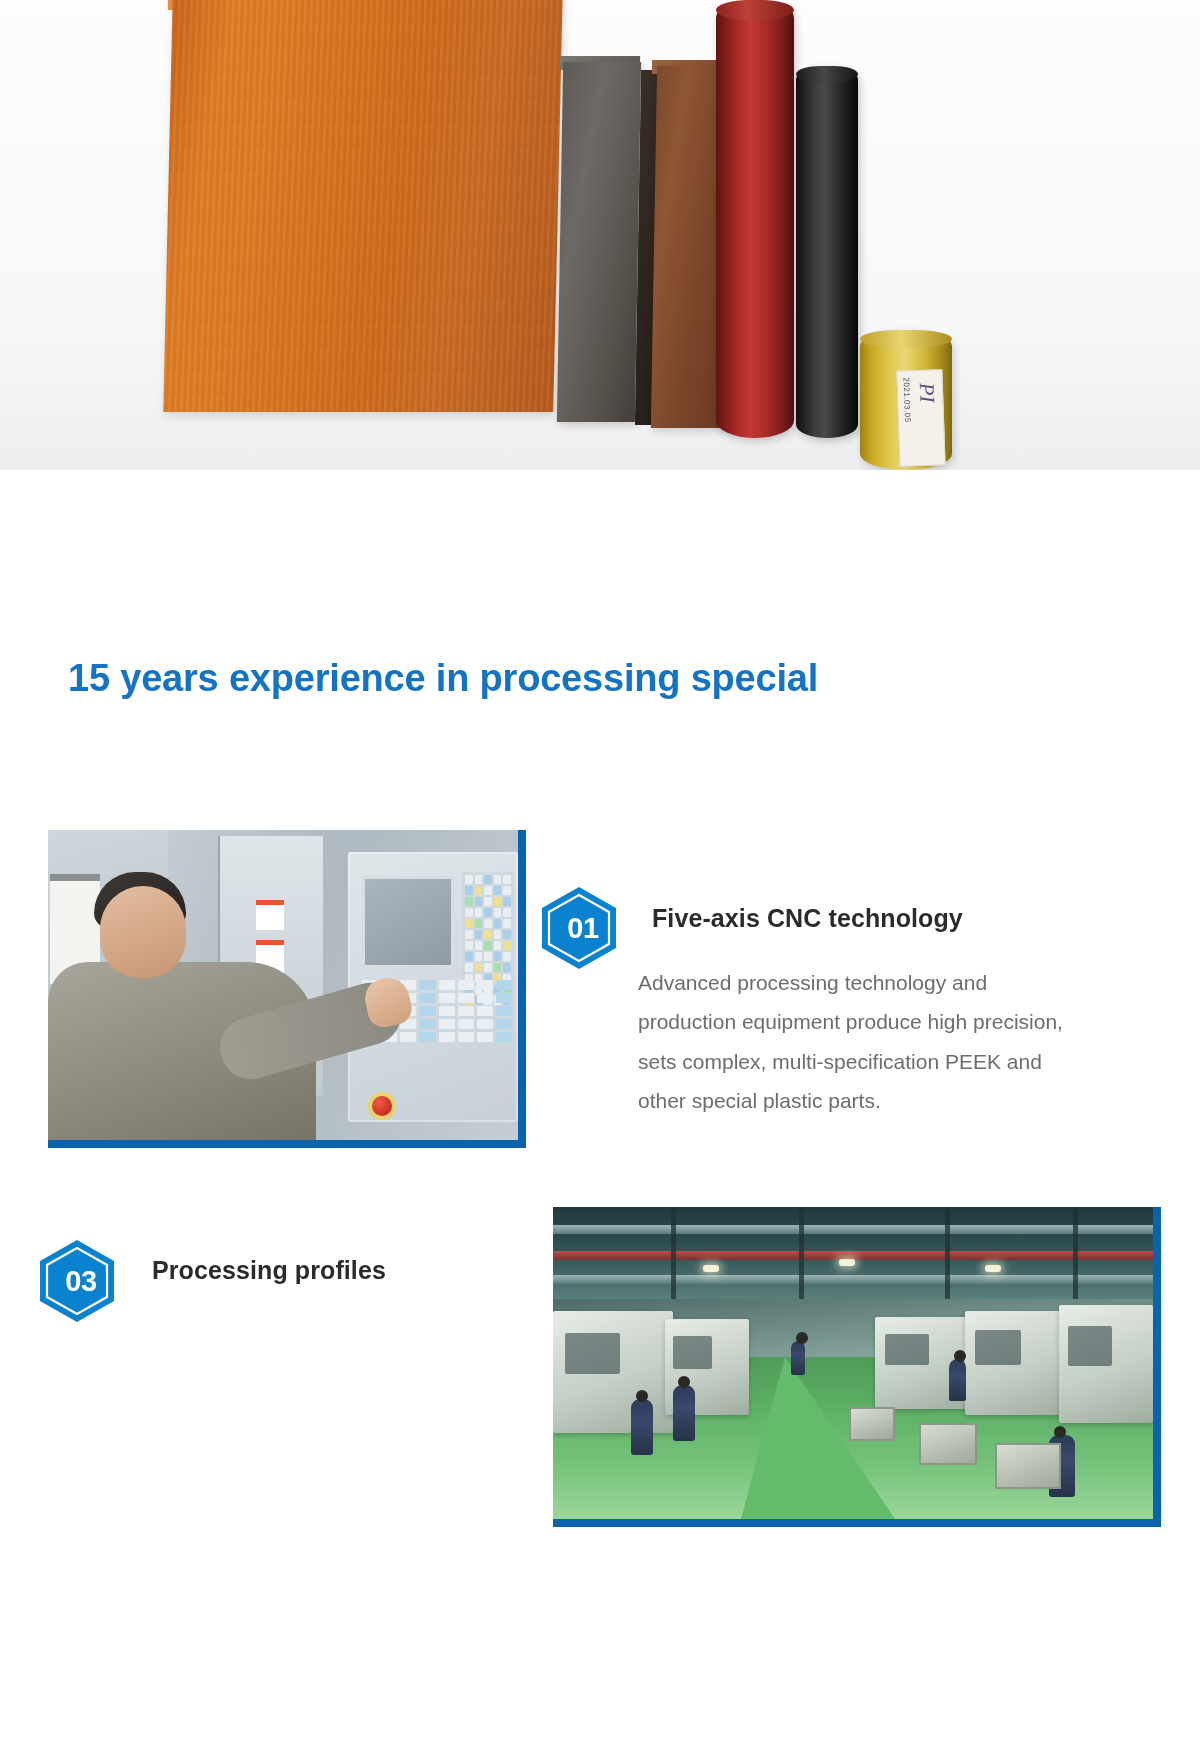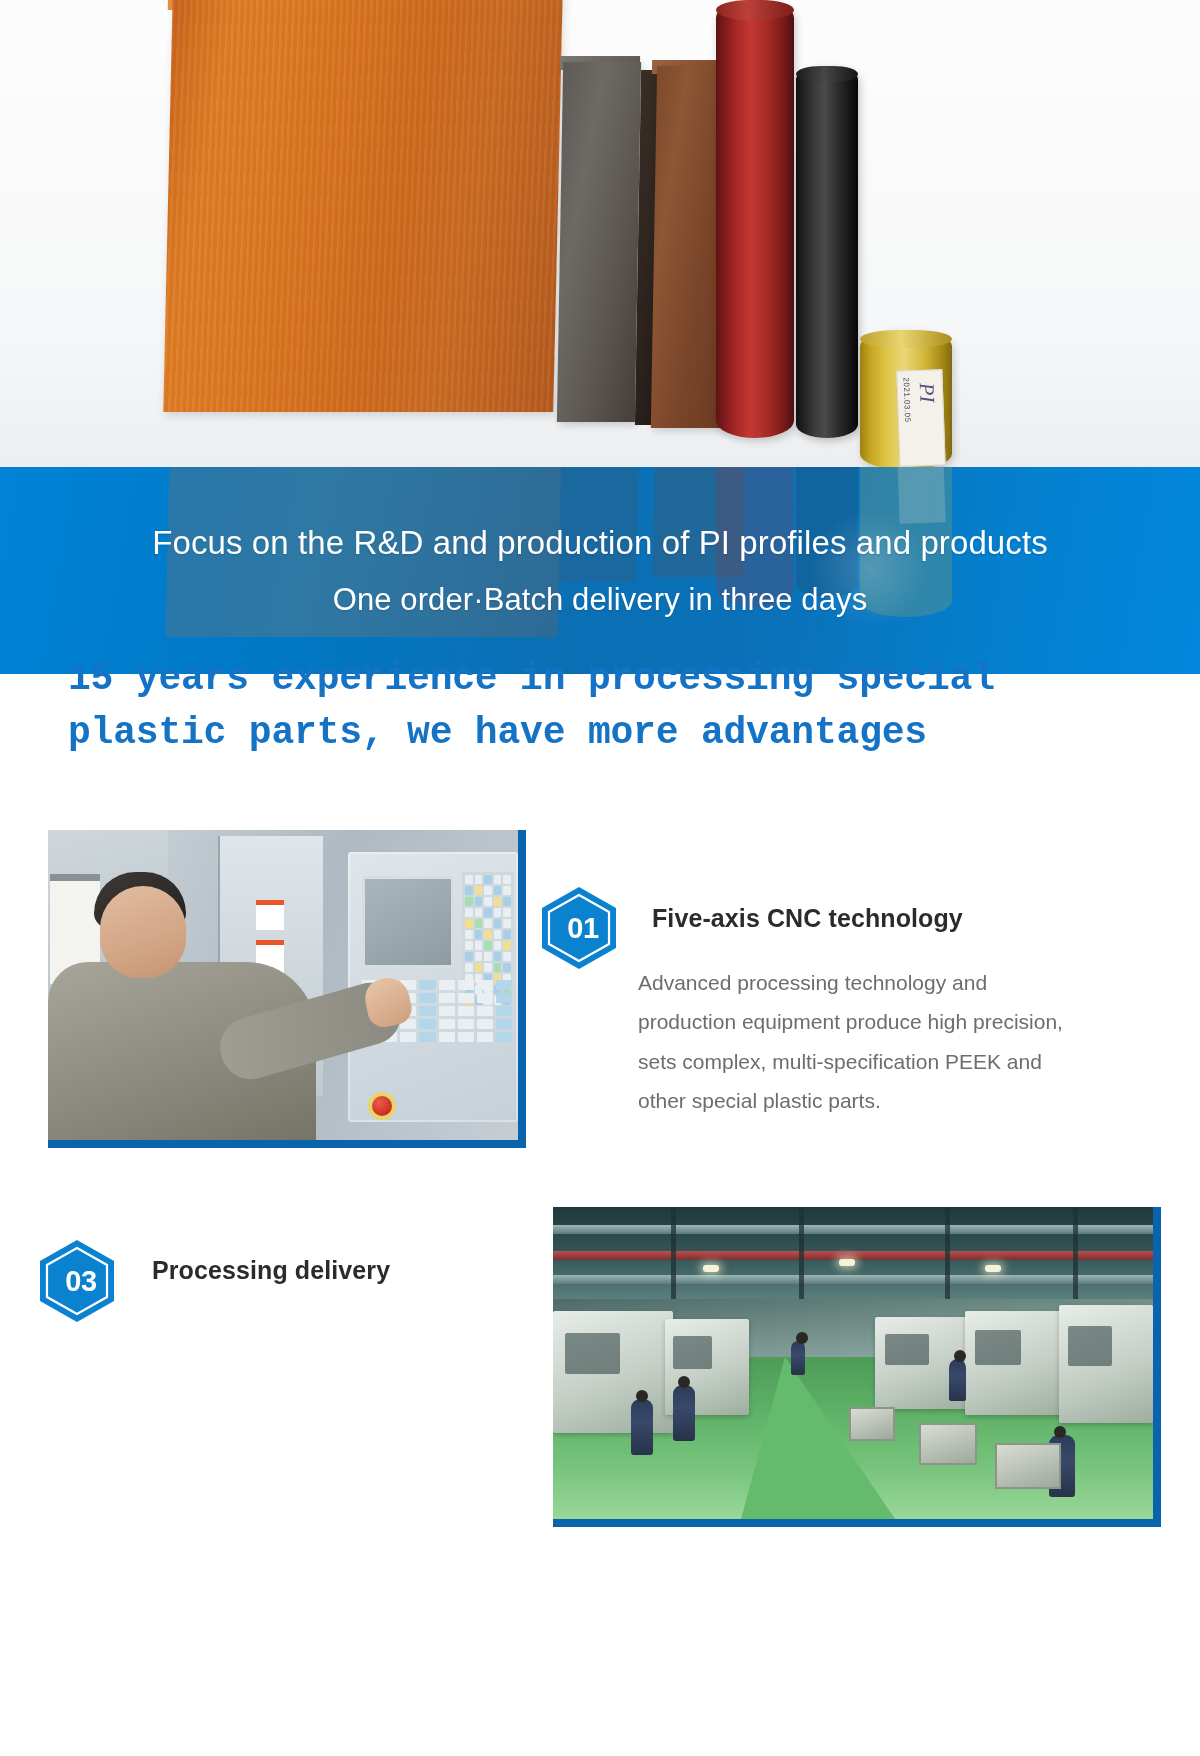--- a/index.html
+++ b/index.html
@@ -269,21 +269,21 @@
   .headline {
     position: absolute;
     left: 68px; top: 652px;
     width: 990px;
     color: #1573c6;
     font-size: 38px;
     font-weight: bold;
     line-height: 1.42;
     letter-spacing: -.2px;
   }
-  .headline-line { display: block; font-family: Liberation Mono, monospace; }
+  .headline-line { display: block; }
 
   
   .photo-frame {
     position: absolute;
     background: #0a63ad;
   }
   .photo-frame > .photo {
     position: absolute;
     left: 0; top: 0;
     overflow: hidden;
@@ -509,38 +509,23 @@
     <div class="sheet-brown"></div>
     <div class="rod-red"></div>
     <div class="rod-black"></div>
     <div class="rod-yellow"></div>
     <div class="rod-label">
       <span class="rod-label-text">2021.03.05</span>
       <span class="rod-label-scribble">PI</span>
     </div>
   </div>
 
-  <div class="banner">
-    <div class="banner-ghost bg-orange"></div>
-    <div class="banner-ghost bg-gray"></div>
-    <div class="banner-ghost bg-brown"></div>
-    <div class="banner-ghost bg-red"></div>
-    <div class="banner-ghost bg-black"></div>
-    <div class="banner-ghost bg-yellow"></div>
-    <div class="banner-ghost bg-label"></div>
-    <div class="banner-ghost bg-ellipse"></div>
-    <div class="banner-lines">
-      <div class="banner-line-1">Focus on the R&amp;D and production of PI profiles and products</div>
-      <div class="banner-line-2">One order·Batch delivery in three days</div>
-    </div>
-  </div>
 
   <h1 class="headline">
     <span class="headline-line">15 years experience in processing special</span>
-    <span class="headline-line">plastic parts, we have more advantages</span>
   </h1>
 
   <div class="photo-frame f1-frame">
     <div class="photo f1-photo">
       <div class="cnc-body"></div>
       <div class="cnc-door-open"></div>
       <div class="cnc-labels">
         <div class="lbl o" style="top:0;height:30px;"></div>
         <div class="lbl o" style="top:40px;height:34px;"></div>
         <div class="lbl g" style="top:84px;height:30px;"></div>
@@ -708,15 +693,15 @@
   <div class="hex-wrap f2-hex">
     <div class="hex">
       <svg width="78" height="86" viewBox="0 0 78 86">
         <polygon points="39,2 76,23 76,63 39,84 2,63 2,23" fill="#0b82d0"></polygon>
         <polygon points="39,10 69,27 69,59 39,76 9,59 9,27" fill="none" stroke="#ffffff" stroke-width="2.2"></polygon>
       </svg>
       <div class="hex-num">03</div>
     </div>
   </div>
 
-  <div class="feat-title f2-title">Processing delivery</div>
+  <div class="feat-title f2-title">Processing profiles</div>
 
 </div>
 
 </body></html>

